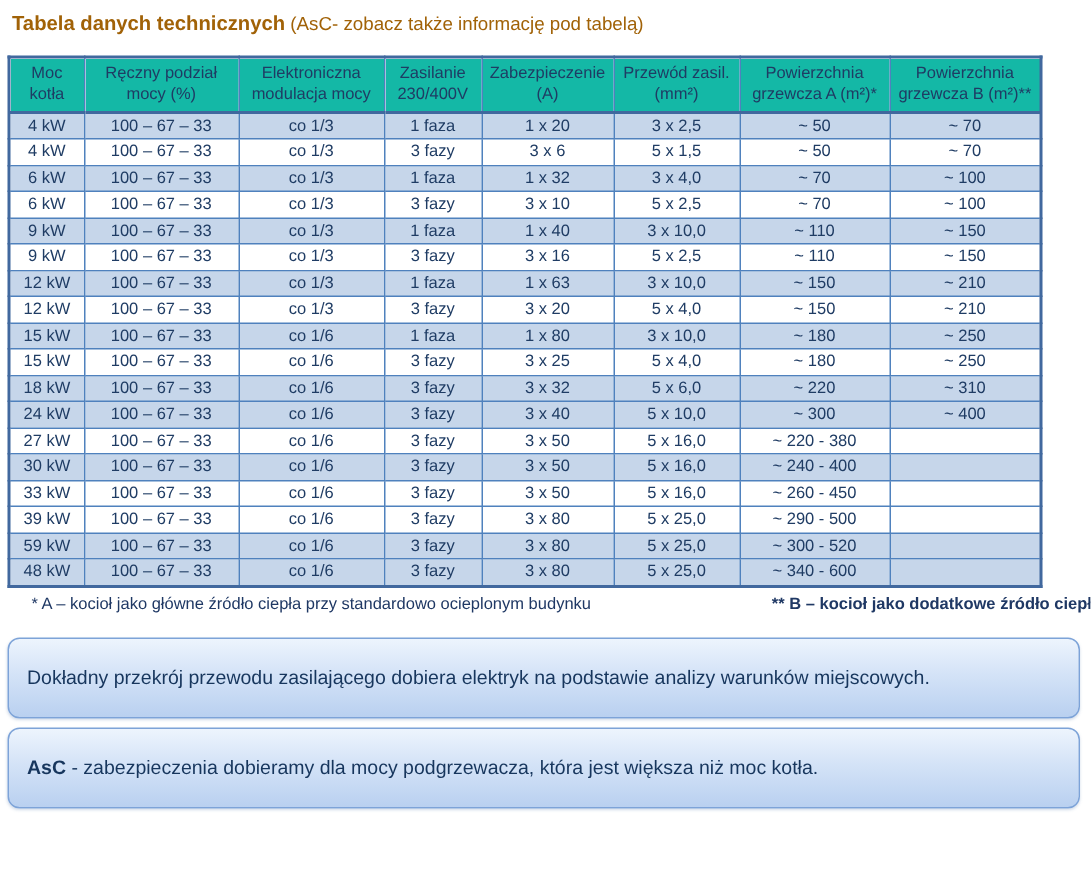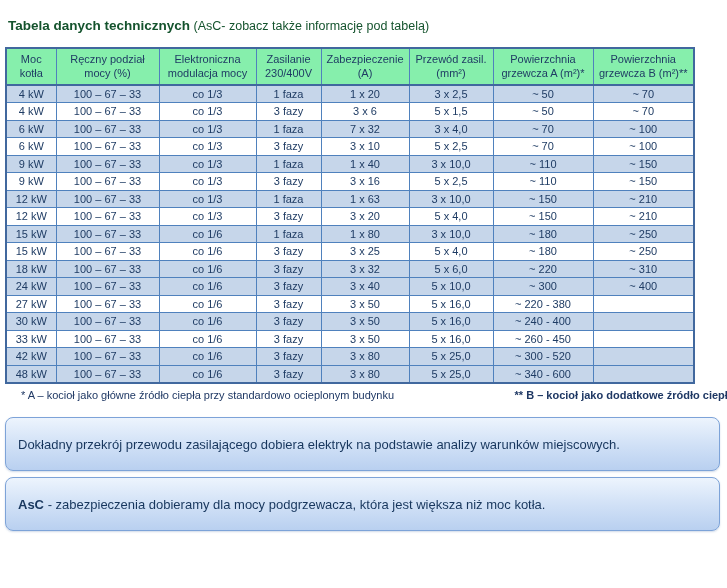--- a/index.html
+++ b/index.html
@@ -4,37 +4,37 @@
 <style>
   html,body{margin:0;padding:0;background:#ffffff;}
   body{
     width:727px;height:588px;overflow:hidden;
     font-family:"Liberation Sans","DejaVu Sans",sans-serif;
     color:#1f3c64;
   }
   .page{padding:6px 5px 0 5px;box-sizing:border-box;}
 
   
-  .title{margin:12px 0 14px 3px;color:#14532d;font-size:13px;white-space:nowrap;}
+  .title{margin:2px 0 14px 3px;color:#a16207;font-size:13px;white-space:nowrap;}
   .title-main{font-weight:bold;font-size:13.5px;}
   .title-note{font-weight:normal;font-size:12.5px;}
 
   
   table.tech{
     border-collapse:collapse;table-layout:fixed;width:688px;
     border:2px solid #41689e;
   }
   table.tech th, table.tech td{
     border:1px solid #4f81bd;
     text-align:center;vertical-align:middle;
     font-size:11px;color:#1f3c64;
     padding:0 1px;overflow:hidden;
   }
   table.tech th{
-    background:#86efac;font-weight:normal;
+    background:#14b8a6;font-weight:normal;
     white-space:pre-line;line-height:1.3;
     padding:3px 1px;border-bottom:2.5px solid #41689e;
   }
   table.tech td{height:16.5px;line-height:16.5px;white-space:nowrap;}
   table.tech td.rowhead{font-weight:normal;}
   table.tech tr.stripe td{background:#c6d6ea;}
 
   
   .footnotes{
     display:flex;justify-content:space-between;
@@ -116,21 +116,21 @@
           <td>3 x 6</td>
           <td>5 x 1,5</td>
           <td>~ 50</td>
           <td>~ 70</td>
         </tr>
         <tr class="stripe">
           <td class="rowhead">6 kW</td>
           <td>100 – 67 – 33</td>
           <td>co 1/3</td>
           <td>1 faza</td>
-          <td>7 x 32</td>
+          <td>1 x 32</td>
           <td>3 x 4,0</td>
           <td>~ 70</td>
           <td>~ 100</td>
         </tr>
         <tr>
           <td class="rowhead">6 kW</td>
           <td>100 – 67 – 33</td>
           <td>co 1/3</td>
           <td>3 fazy</td>
           <td>3 x 10</td>
@@ -241,22 +241,32 @@
         <tr>
           <td class="rowhead">33 kW</td>
           <td>100 – 67 – 33</td>
           <td>co 1/6</td>
           <td>3 fazy</td>
           <td>3 x 50</td>
           <td>5 x 16,0</td>
           <td>~ 260 - 450</td>
           <td></td>
         </tr>
-        <tr class="stripe">
-          <td class="rowhead">42 kW</td>
+        <tr>
+          <td class="rowhead">39 kW</td>
+          <td>100 – 67 – 33</td>
+          <td>co 1/6</td>
+          <td>3 fazy</td>
+          <td>3 x 80</td>
+          <td>5 x 25,0</td>
+          <td>~ 290 - 500</td>
+          <td></td>
+        </tr>
+        <tr class="stripe">
+          <td class="rowhead">59 kW</td>
           <td>100 – 67 – 33</td>
           <td>co 1/6</td>
           <td>3 fazy</td>
           <td>3 x 80</td>
           <td>5 x 25,0</td>
           <td>~ 300 - 520</td>
           <td></td>
         </tr>
         <tr class="stripe">
           <td class="rowhead">48 kW</td>

